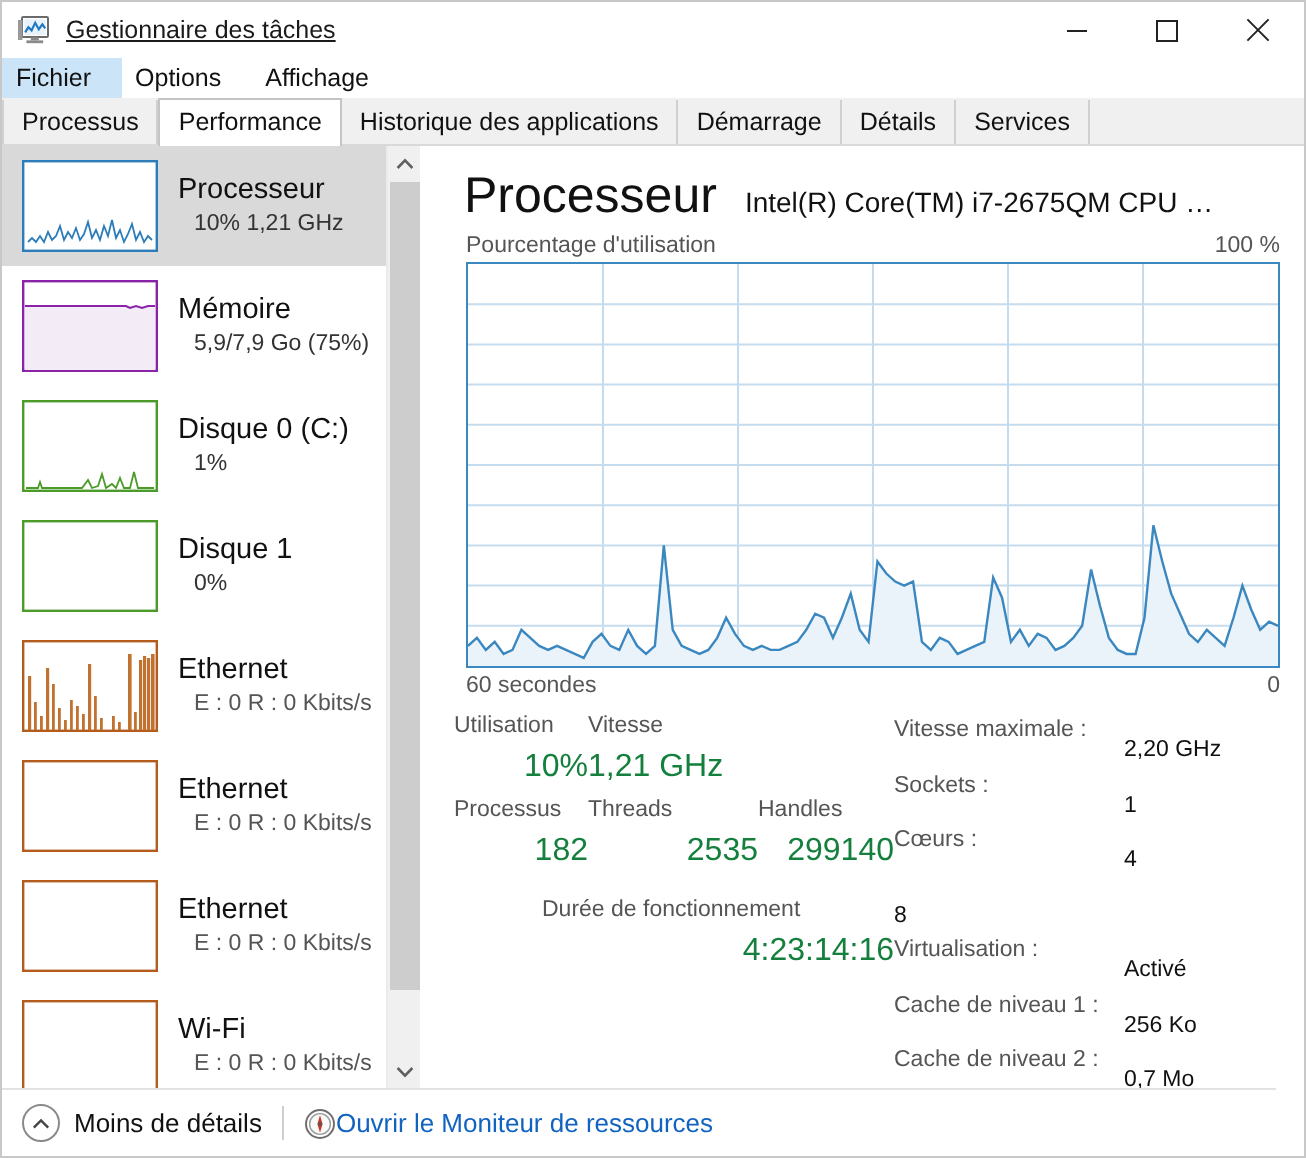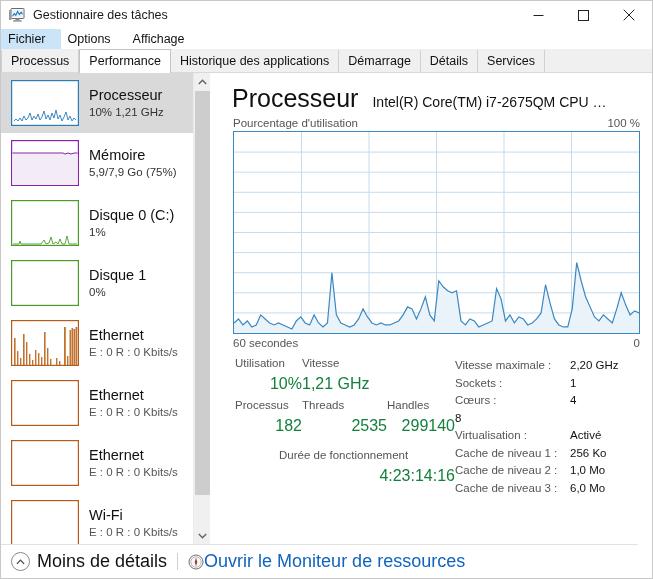--- a/index.html
+++ b/index.html
@@ -31,20 +31,21 @@
     margin-left: 7px; margin-right: 7px;
     position: relative;
     flex: 0 0 auto;
   }
   .title-text {
     font-size: 12.5px;
     color: #1a1a1a;
     flex: 1 1 auto;
     white-space: nowrap;
     overflow: hidden;
+    text-decoration: underline;
   }
   .win-btns { display: flex; height: 28px; flex: 0 0 auto; }
   .win-btn {
     width: 45px; height: 28px;
     display: flex; align-items: center; justify-content: center;
     color: #222;
   }
   .win-btn:last-child { width: 46px; }
   .win-btn svg { display: block; }
 
@@ -137,20 +138,21 @@
     color: #111;
     line-height: 17px;
     white-space: nowrap;
   }
   .res-sub {
     font-size: 11.5px;
     color: #333;
     line-height: 15px;
     margin-top: 1px;
     white-space: nowrap;
+    margin-left: 8px;
   }
   .res-sub.gray { color: #555; }
 
   
   .vscroll {
     position: absolute; left: 192px; top: 0;
     width: 17px; height: 471px;
     background: #f0f0f0;
     border-left: 1px solid #ebebeb;
     box-sizing: border-box;
@@ -207,21 +209,21 @@
   .graph-foot {
     display: flex; justify-content: space-between;
     padding: 3px 12px 0 22px;
     font-size: 11.5px; color: #555;
   }
 
   
   .stats {
     position: relative;
     margin-top: 6px;
-    padding-left: 24px;
+    padding-left: 16px;
     display: flex;
   }
   .stats-left { width: 220px; flex: 0 0 auto; }
   .stat-row { display: flex; }
   .stat-cell { flex: 0 0 auto; }
   .stat-lbl {
     font-size: 11.5px; color: #555; line-height: 16px;
     white-space: nowrap;
   }
   .stat-val {
@@ -239,32 +241,32 @@
     flex: 1 1 auto;
     padding-top: 2px;
   }
   .spec-row {
     display: flex;
     font-size: 11.5px;
     line-height: 17.5px;
     white-space: nowrap;
   }
   .spec-key { color: #555; width: 115px; flex: 0 0 auto; }
-  .spec-val { color: #111; }
+  .spec-val { color: #111; margin-top: 10px; }
 
   
   .statusbar {
     position: absolute; left: 0; bottom: 0;
     width: 637px; height: 34px;
     background: #ffffff;
     border-top: 1px solid #e2e2e2;
     display: flex; align-items: center;
     padding-left: 10px;
     box-sizing: border-box;
-    font-size: 18px;
+    font-size: 13px;
   }
   .chev-circle {
     width: 17px; height: 17px;
     border: 1px solid #8a8a8a;
     border-radius: 50%;
     display: flex; align-items: center; justify-content: center;
     color: #444;
     flex: 0 0 auto;
   }
   .sb-label { margin-left: 7px; color: #111; white-space: nowrap; }
@@ -567,21 +569,21 @@
           <div class="spec-row">
             <span class="spec-key">Virtualisation :</span>
             <span class="spec-val">Activé</span>
           </div>
           <div class="spec-row">
             <span class="spec-key">Cache de niveau 1 :</span>
             <span class="spec-val">256 Ko</span>
           </div>
           <div class="spec-row">
             <span class="spec-key">Cache de niveau 2 :</span>
-            <span class="spec-val">1,0 Mo</span>
+            <span class="spec-val">0,7 Mo</span>
           </div>
           <div class="spec-row">
             <span class="spec-key">Cache de niveau 3 :</span>
             <span class="spec-val">6,0 Mo</span>
           </div>
         </div>
 
       </div>
     </div>
   </div>

